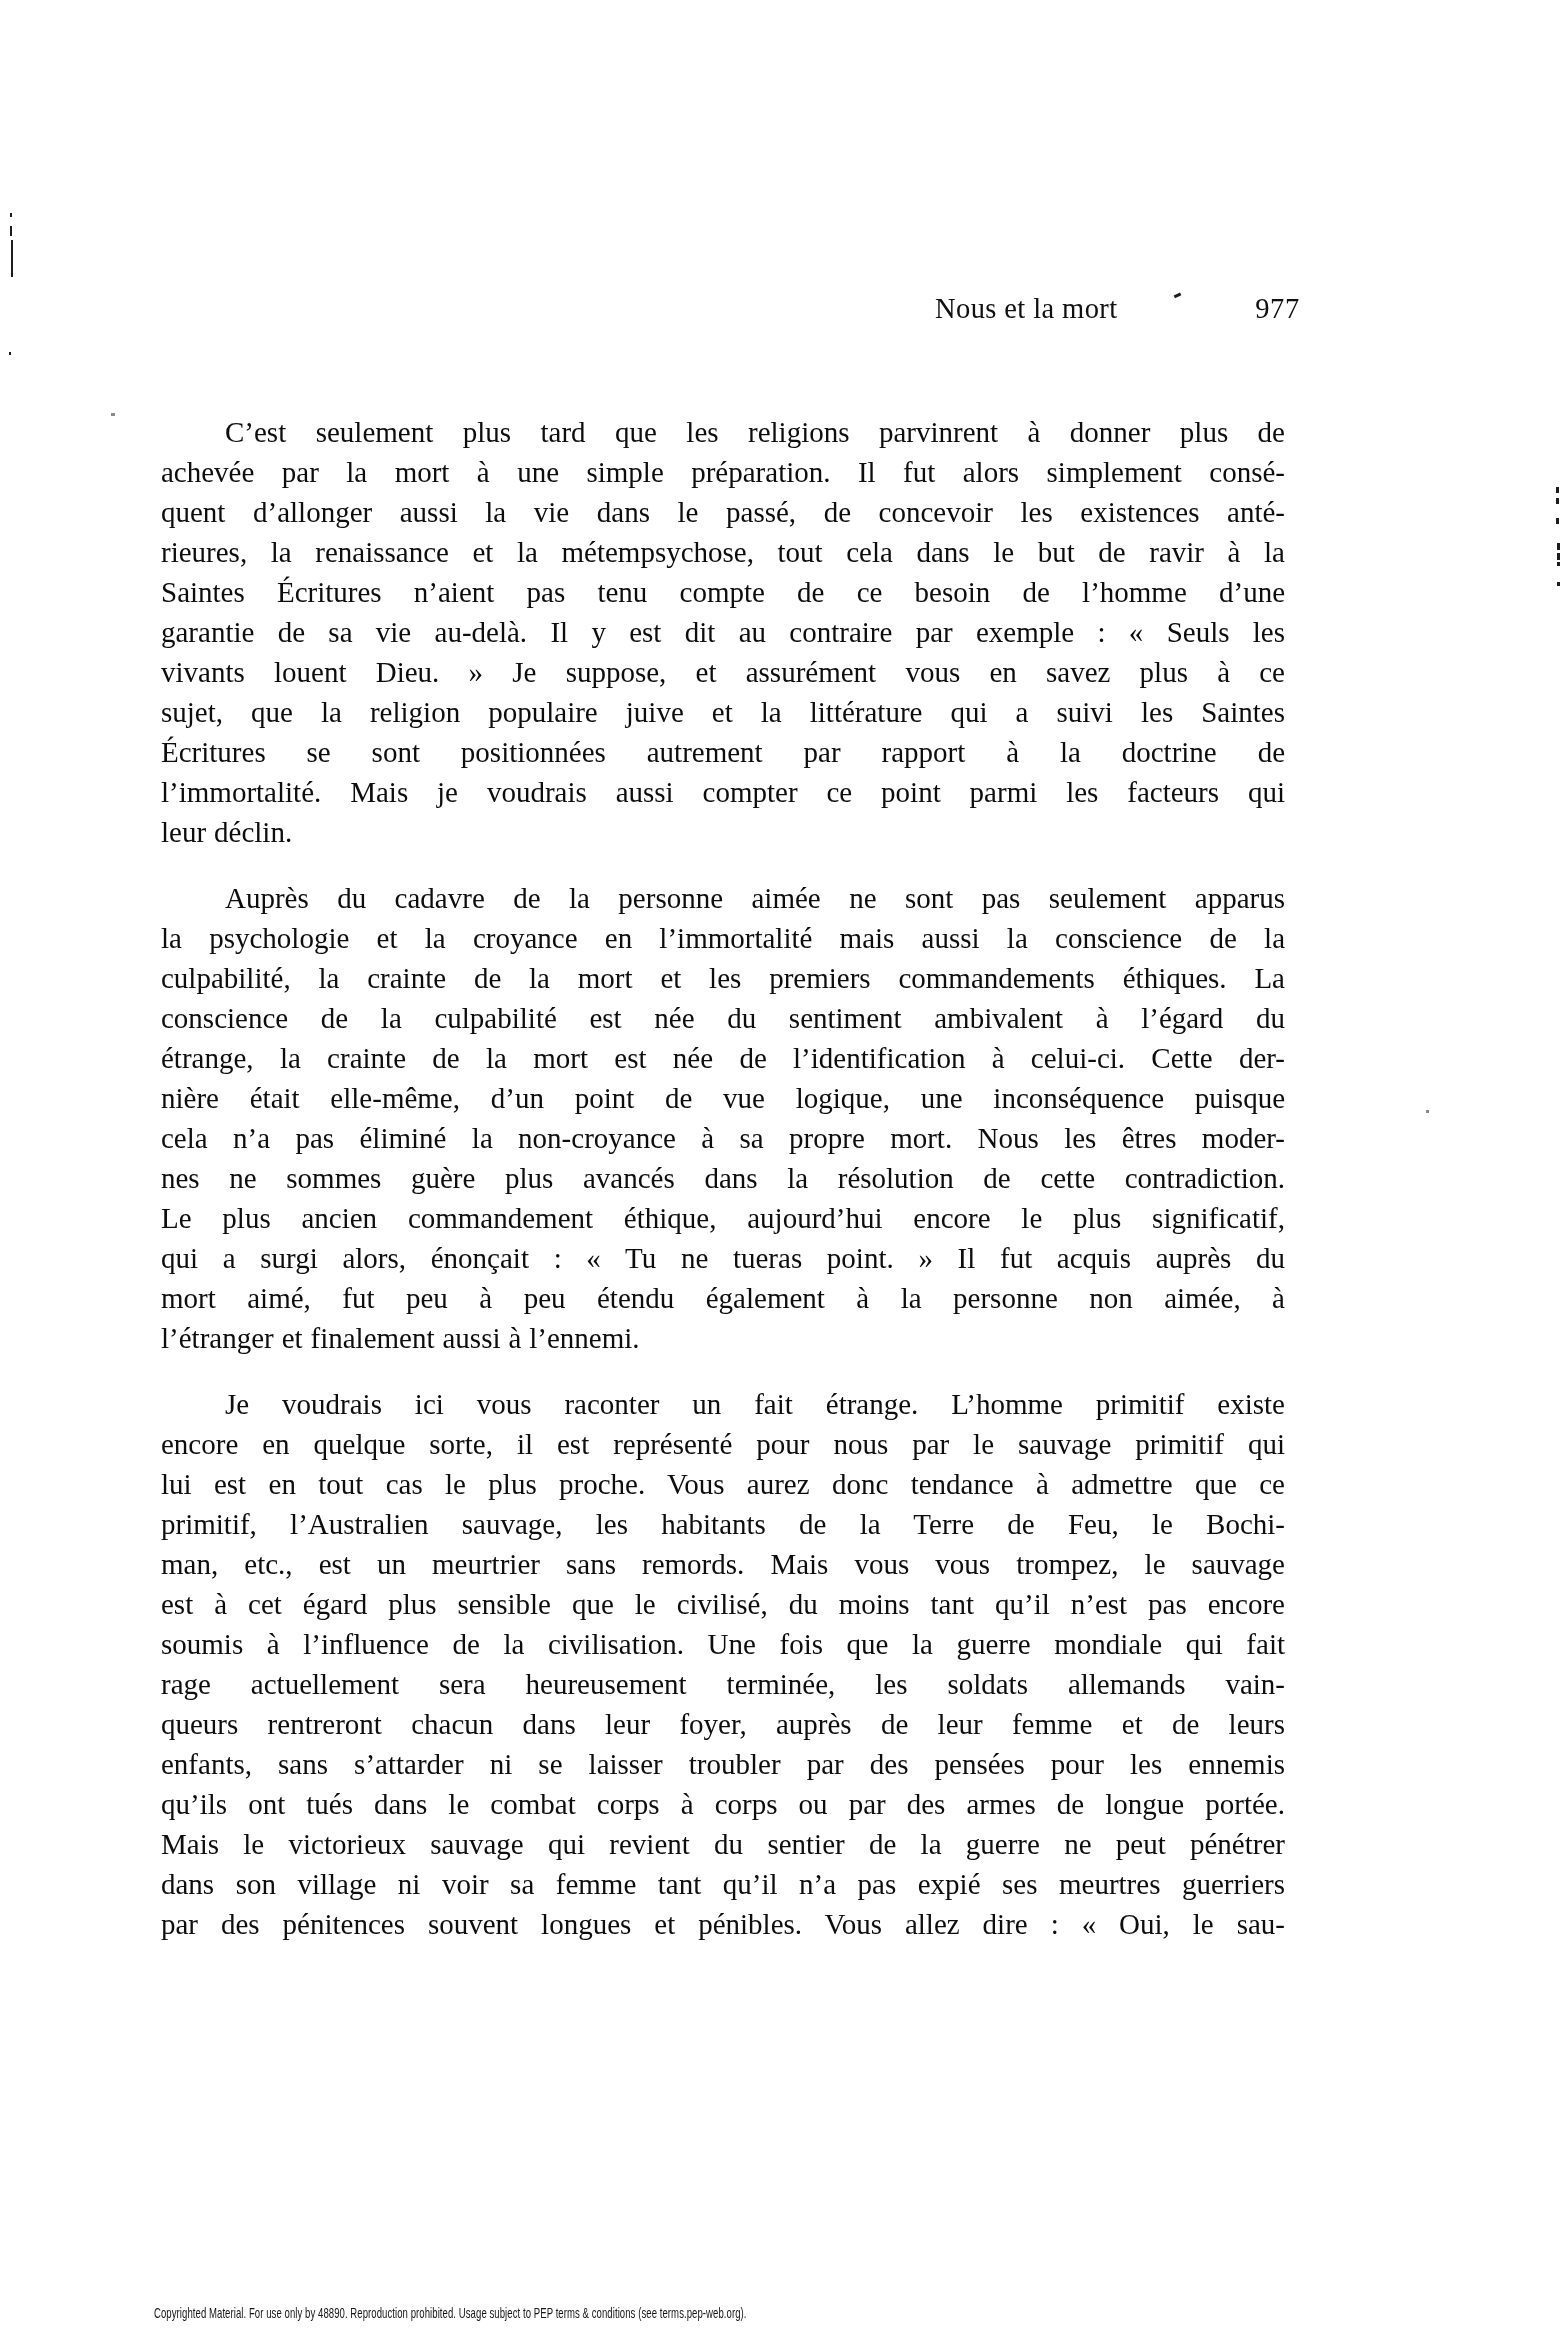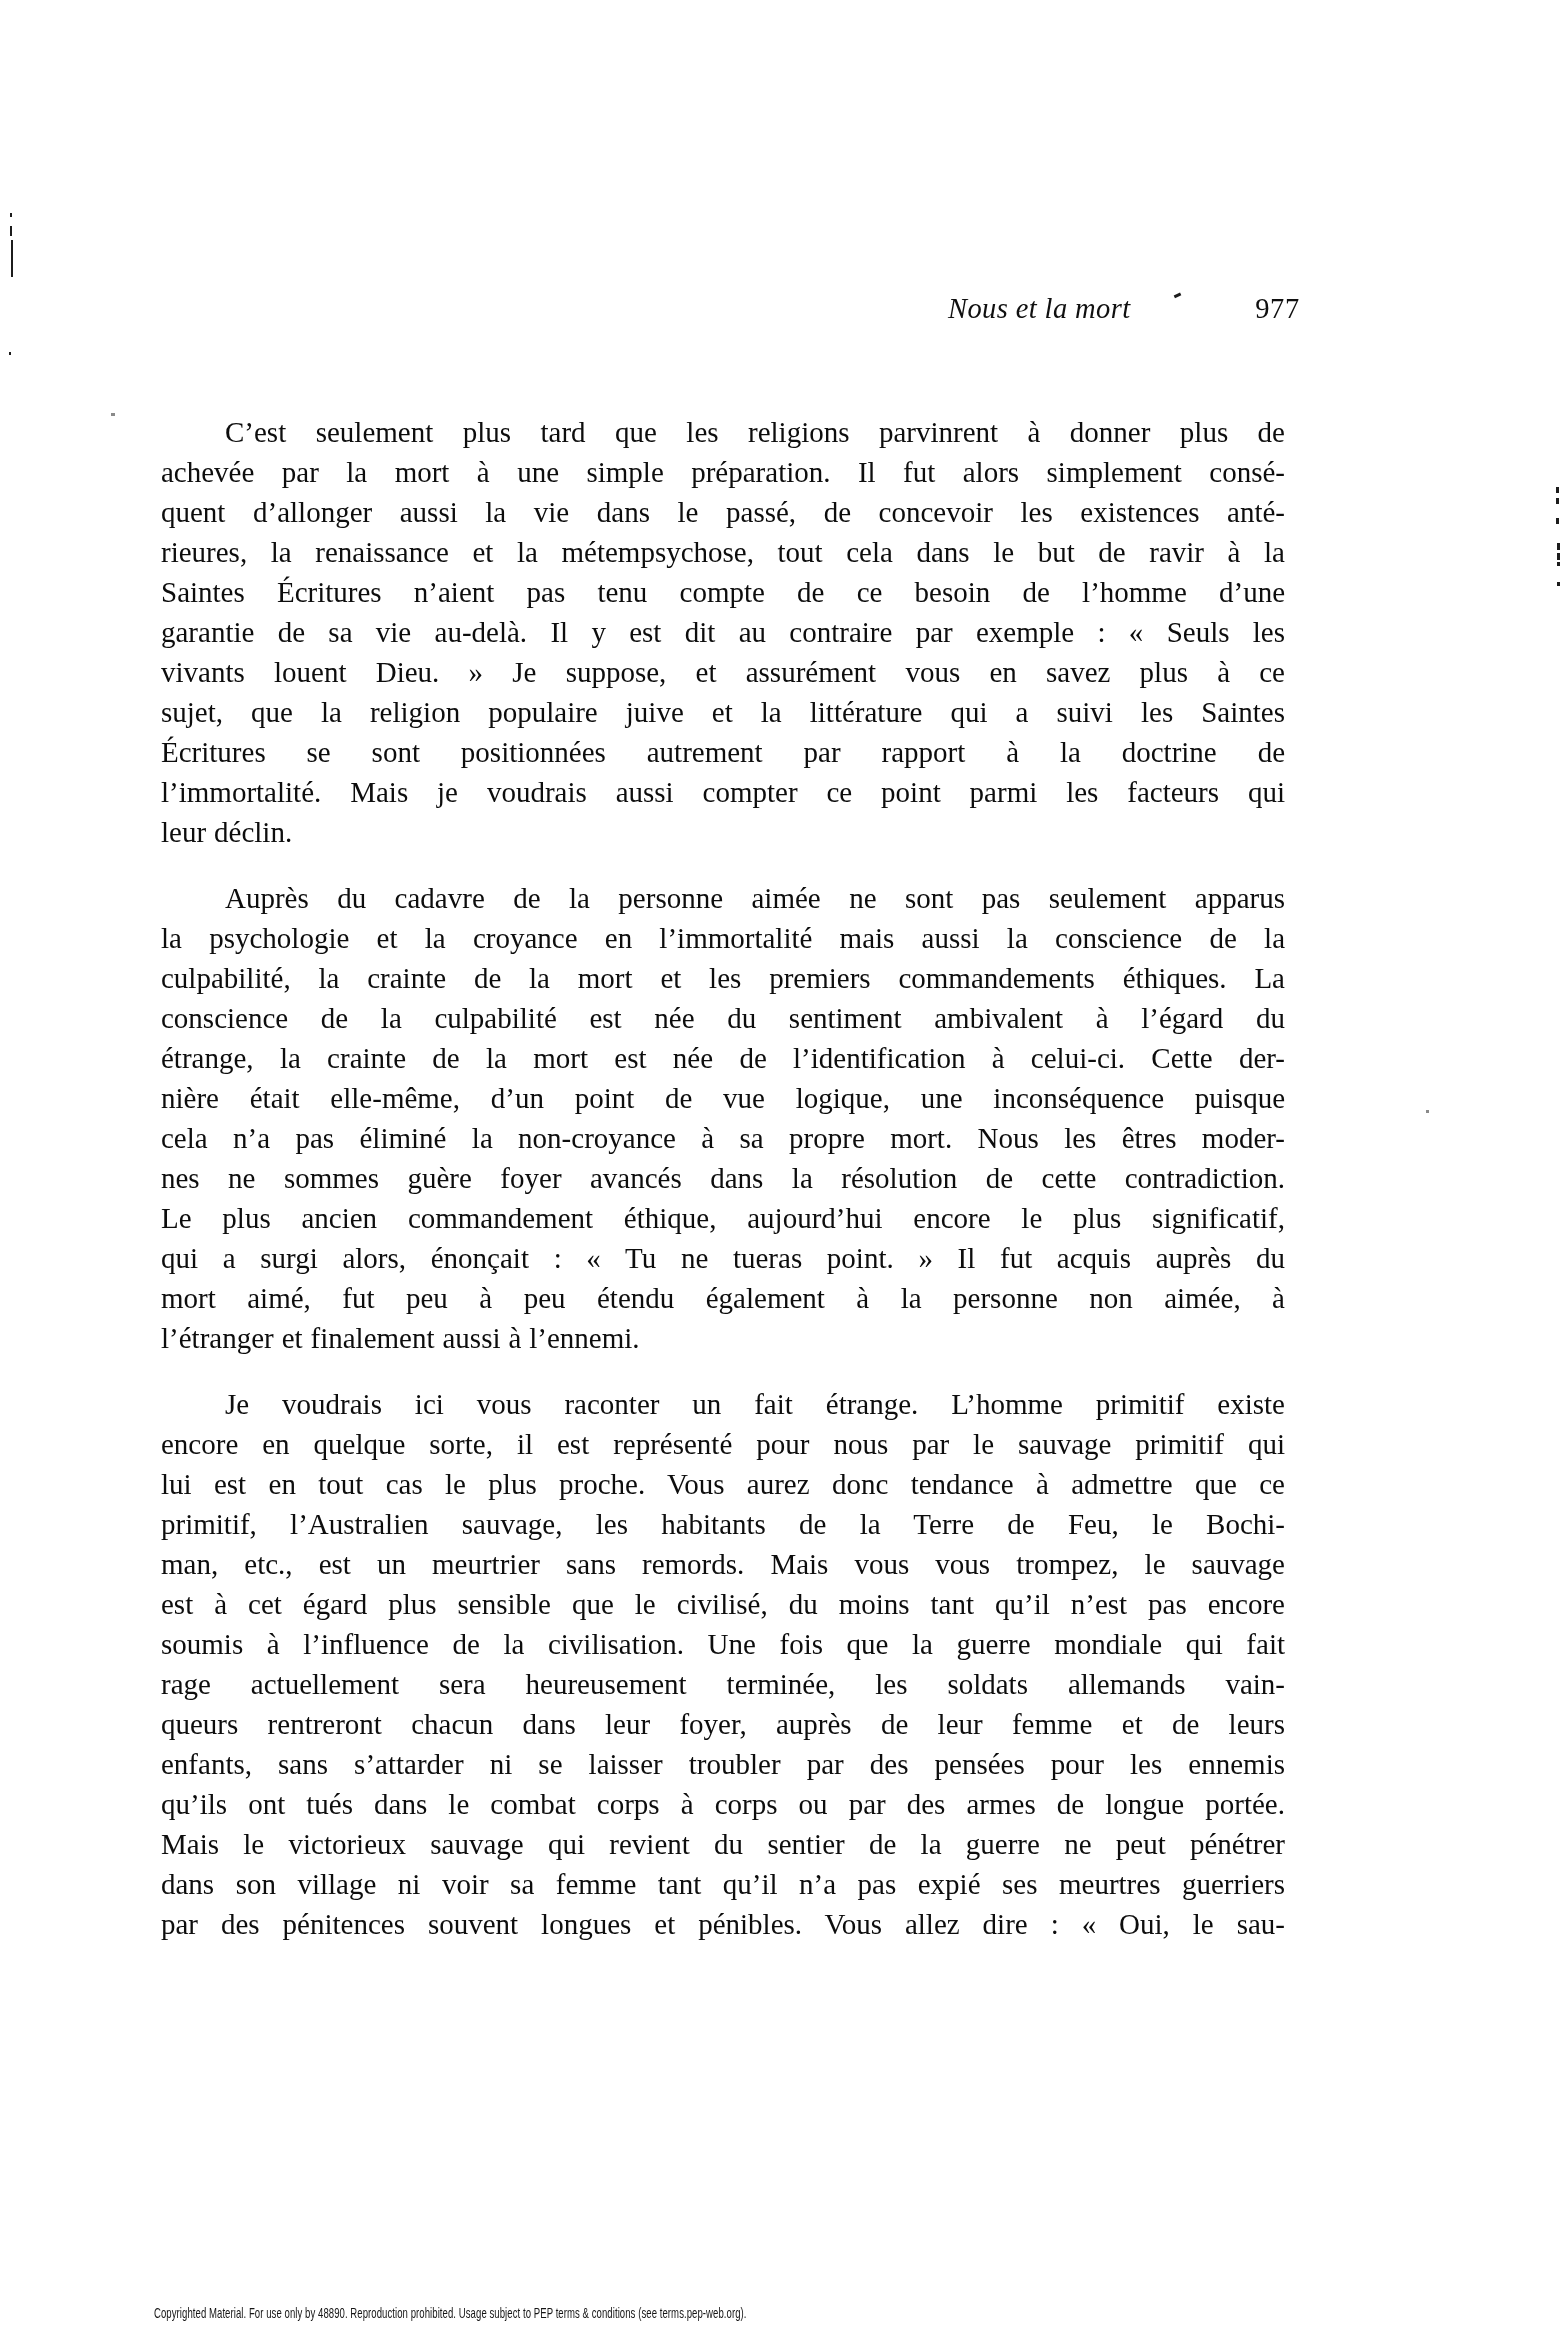--- a/index.html
+++ b/index.html
@@ -17,24 +17,22 @@
   }
   .running-header {
     position: absolute;
     left: 146px; top: 291px;
     width: 1154px; height: 40px;
     font-size: 28.5px; line-height: 35px;
     color: #101010;
   }
   .running-title {
     position: absolute; left: 789px; top: 0;
-    font-style: italic;
     letter-spacing: 0.4px;
     white-space: nowrap;
-    margin-left: 13px;
   }
   .page-number {
     position: absolute; right: 0; top: 0;
     letter-spacing: 0.7px;
   }
   .body-text {
     position: absolute;
     left: 146px; top: 397px;
     width: 1154px;
     font-size: 29px;
@@ -95,21 +93,21 @@
         <div class="line lastline">leur déclin.</div>
       </div>
       <div class="paragraph">
         <div class="line first">Auprès du cadavre de la personne aimée ne sont pas seulement apparus</div>
         <div class="line">la psychologie et la croyance en l’immortalité mais aussi la conscience de la</div>
         <div class="line">culpabilité, la crainte de la mort et les premiers commandements éthiques. La</div>
         <div class="line">conscience de la culpabilité est née du sentiment ambivalent à l’égard du</div>
         <div class="line">étrange, la crainte de la mort est née de l’identification à celui-ci. Cette der-</div>
         <div class="line">nière était elle-même, d’un point de vue logique, une inconséquence puisque</div>
         <div class="line">cela n’a pas éliminé la non-croyance à sa propre mort. Nous les êtres moder-</div>
-        <div class="line">nes ne sommes guère foyer avancés dans la résolution de cette contradiction.</div>
+        <div class="line">nes ne sommes guère plus avancés dans la résolution de cette contradiction.</div>
         <div class="line">Le plus ancien commandement éthique, aujourd’hui encore le plus significatif,</div>
         <div class="line">qui a surgi alors, énonçait : « Tu ne tueras point. » Il fut acquis auprès du</div>
         <div class="line">mort aimé, fut peu à peu étendu également à la personne non aimée, à</div>
         <div class="line lastline">l’étranger et finalement aussi à l’ennemi.</div>
       </div>
       <div class="paragraph">
         <div class="line first">Je voudrais ici vous raconter un fait étrange. L’homme primitif existe</div>
         <div class="line">encore en quelque sorte, il est représenté pour nous par le sauvage primitif qui</div>
         <div class="line">lui est en tout cas le plus proche. Vous aurez donc tendance à admettre que ce</div>
         <div class="line">primitif, l’Australien sauvage, les habitants de la Terre de Feu, le Bochi-</div>

